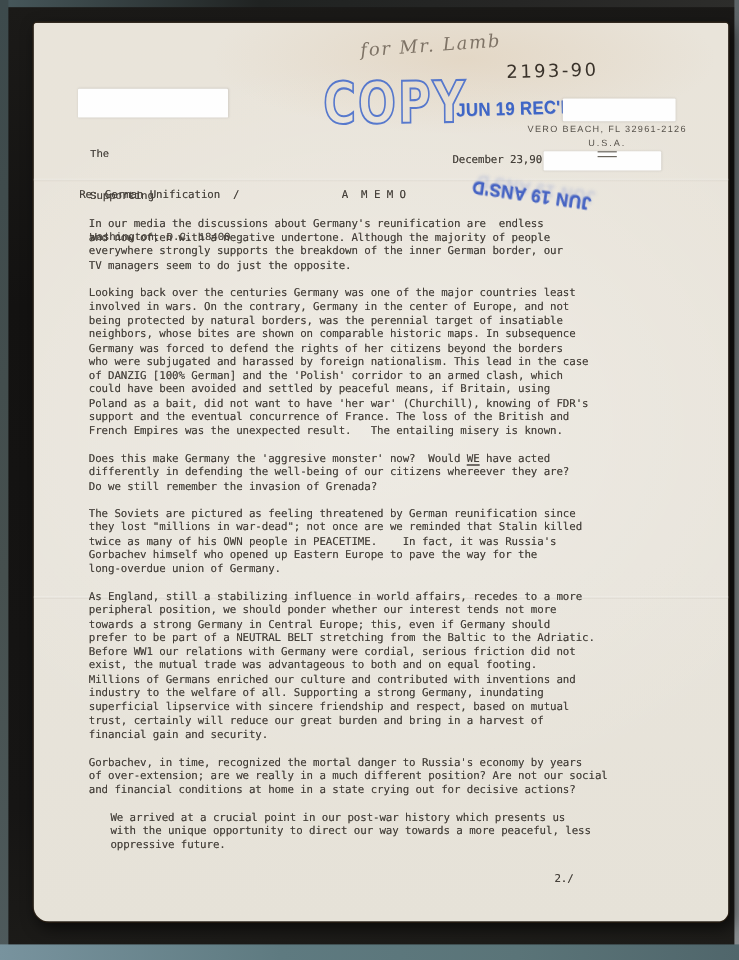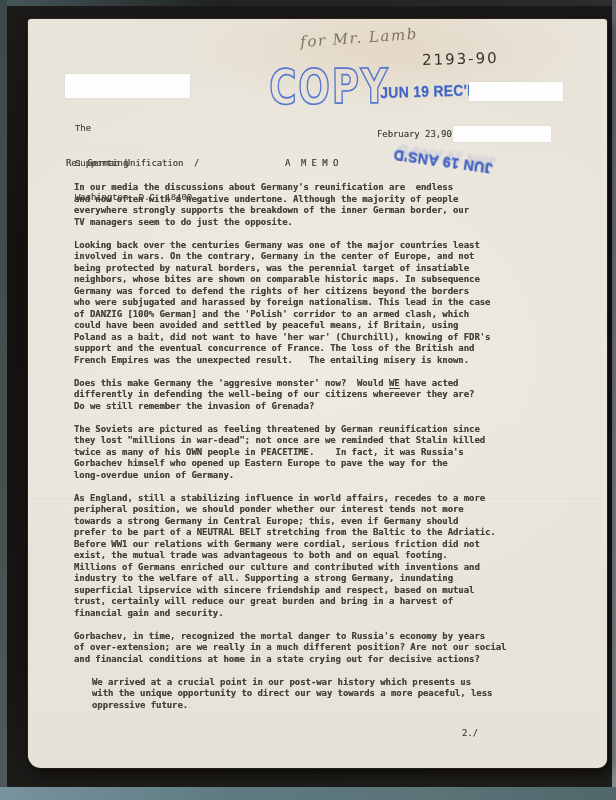--- a/index.html
+++ b/index.html
@@ -33,21 +33,21 @@
   .crease{position:absolute;left:0;width:100%;height:2px;opacity:.5;
     background:linear-gradient(rgba(255,255,255,.65),rgba(146,136,120,.28));}
   .crease-1{top:130px;}
   .crease-2{top:478px;}
   
   .type{font-size:9px;line-height:11.5px;letter-spacing:-0.08px;white-space:pre;
     color:#45403a;text-shadow:0 0 .5px rgba(66,61,55,.55);}
   .recipient{position:absolute;left:47px;top:82px;font-family:Liberation Mono, monospace;}
   .date{position:absolute;left:349px;top:110px;}
   .subject{position:absolute;left:38px;top:139px;}
-  .body-text{position:absolute;left:46px;top:163px;width:510px;font-weight:bold;}
+  .body-text{position:absolute;left:46px;top:163px;width:510px;}
   .para{margin:0 0 11.5px 0;}
   .para:last-child{margin-bottom:0;margin-left:18px;}
   .body-text u,.type u{text-decoration:underline;text-underline-offset:1.5px;}
   .page-num{position:absolute;left:434px;top:709px;}
   
   .hand-note{position:absolute;left:272px;top:7px;width:200px;
     font-family:"DejaVu Serif","Liberation Serif",serif;font-style:italic;
     font-size:15px;letter-spacing:1.5px;color:#7e7366;transform:rotate(-4deg);}
   .hand-num{position:absolute;left:394px;top:31px;
     font-family:"DejaVu Sans","Liberation Sans",sans-serif;
@@ -101,28 +101,33 @@
     <div class="hand-note">for Mr. Lamb</div>
     <div class="hand-num">2193-90</div>
 
     <div class="copy-stamp">COPY</div>
     <div class="recd-stamp">JUN 19 REC'D</div>
 
     <div class="redact redact-1"></div>
     <div class="redact redact-2"></div>
     <div class="redact redact-3"></div>
 
+    <div class="address">
+      <div>VERO BEACH, FL 32961-2126</div>
+      <div class="country">U.S.A.</div>
+      <div class="usa-underline"></div>
+    </div>
 
     <div class="recipient type">
       <div>The</div>
       <div>Supporting</div>
       <div>Washington, D.C. 18400</div>
     </div>
 
-    <div class="date type">February 23,90</div>
+    <div class="date type">December 23,90</div>
 
     <div class="ansd-stamp">JUN 19 ANS'D</div>
 
     <div class="subject type">Re: German Unification  /                A  M E M O</div>
 
     <div class="body-text type"><div class="para"><div>In our media the discussions about Germany's reunification are  endless</div><div>and now often with a negative undertone. Although the majority of people</div><div>everywhere strongly supports the breakdown of the inner German border, our</div><div>TV managers seem to do just the opposite.</div></div><div class="para"><div>Looking back over the centuries Germany was one of the major countries least</div><div>involved in wars. On the contrary, Germany in the center of Europe, and not</div><div>being protected by natural borders, was the perennial target of insatiable</div><div>neighbors, whose bites are shown on comparable historic maps. In subsequence</div><div>Germany was forced to defend the rights of her citizens beyond the borders</div><div>who were subjugated and harassed by foreign nationalism. This lead in the case</div><div>of DANZIG [100% German] and the 'Polish' corridor to an armed clash, which</div><div>could have been avoided and settled by peaceful means, if Britain, using</div><div>Poland as a bait, did not want to have 'her war' (Churchill), knowing of FDR's</div><div>support and the eventual concurrence of France. The loss of the British and</div><div>French Empires was the unexpected result.   The entailing misery is known.</div></div><div class="para"><div>Does this make Germany the 'aggresive monster' now?  Would <u>WE</u> have acted</div><div>differently in defending the well-being of our citizens whereever they are?</div><div>Do we still remember the invasion of Grenada?</div></div><div class="para"><div>The Soviets are pictured as feeling threatened by German reunification since</div><div>they lost "millions in war-dead"; not once are we reminded that Stalin killed</div><div>twice as many of his OWN people in PEACETIME.    In fact, it was Russia's</div><div>Gorbachev himself who opened up Eastern Europe to pave the way for the</div><div>long-overdue union of Germany.</div></div><div class="para"><div>As England, still a stabilizing influence in world affairs, recedes to a more</div><div>peripheral position, we should ponder whether our interest tends not more</div><div>towards a strong Germany in Central Europe; this, even if Germany should</div><div>prefer to be part of a NEUTRAL BELT stretching from the Baltic to the Adriatic.</div><div>Before WW1 our relations with Germany were cordial, serious friction did not</div><div>exist, the mutual trade was advantageous to both and on equal footing.</div><div>Millions of Germans enriched our culture and contributed with inventions and</div><div>industry to the welfare of all. Supporting a strong Germany, inundating</div><div>superficial lipservice with sincere friendship and respect, based on mutual</div><div>trust, certainly will reduce our great burden and bring in a harvest of</div><div>financial gain and security.</div></div><div class="para"><div>Gorbachev, in time, recognized the mortal danger to Russia's economy by years</div><div>of over-extension; are we really in a much different position? Are not our social</div><div>and financial conditions at home in a state crying out for decisive actions?</div></div><div class="para"><div>We arrived at a crucial point in our post-war history which presents us</div><div>with the unique opportunity to direct our way towards a more peaceful, less</div><div>oppressive future.</div></div></div>
 
     <div class="page-num type">2./</div>
   </div>
 </div>

